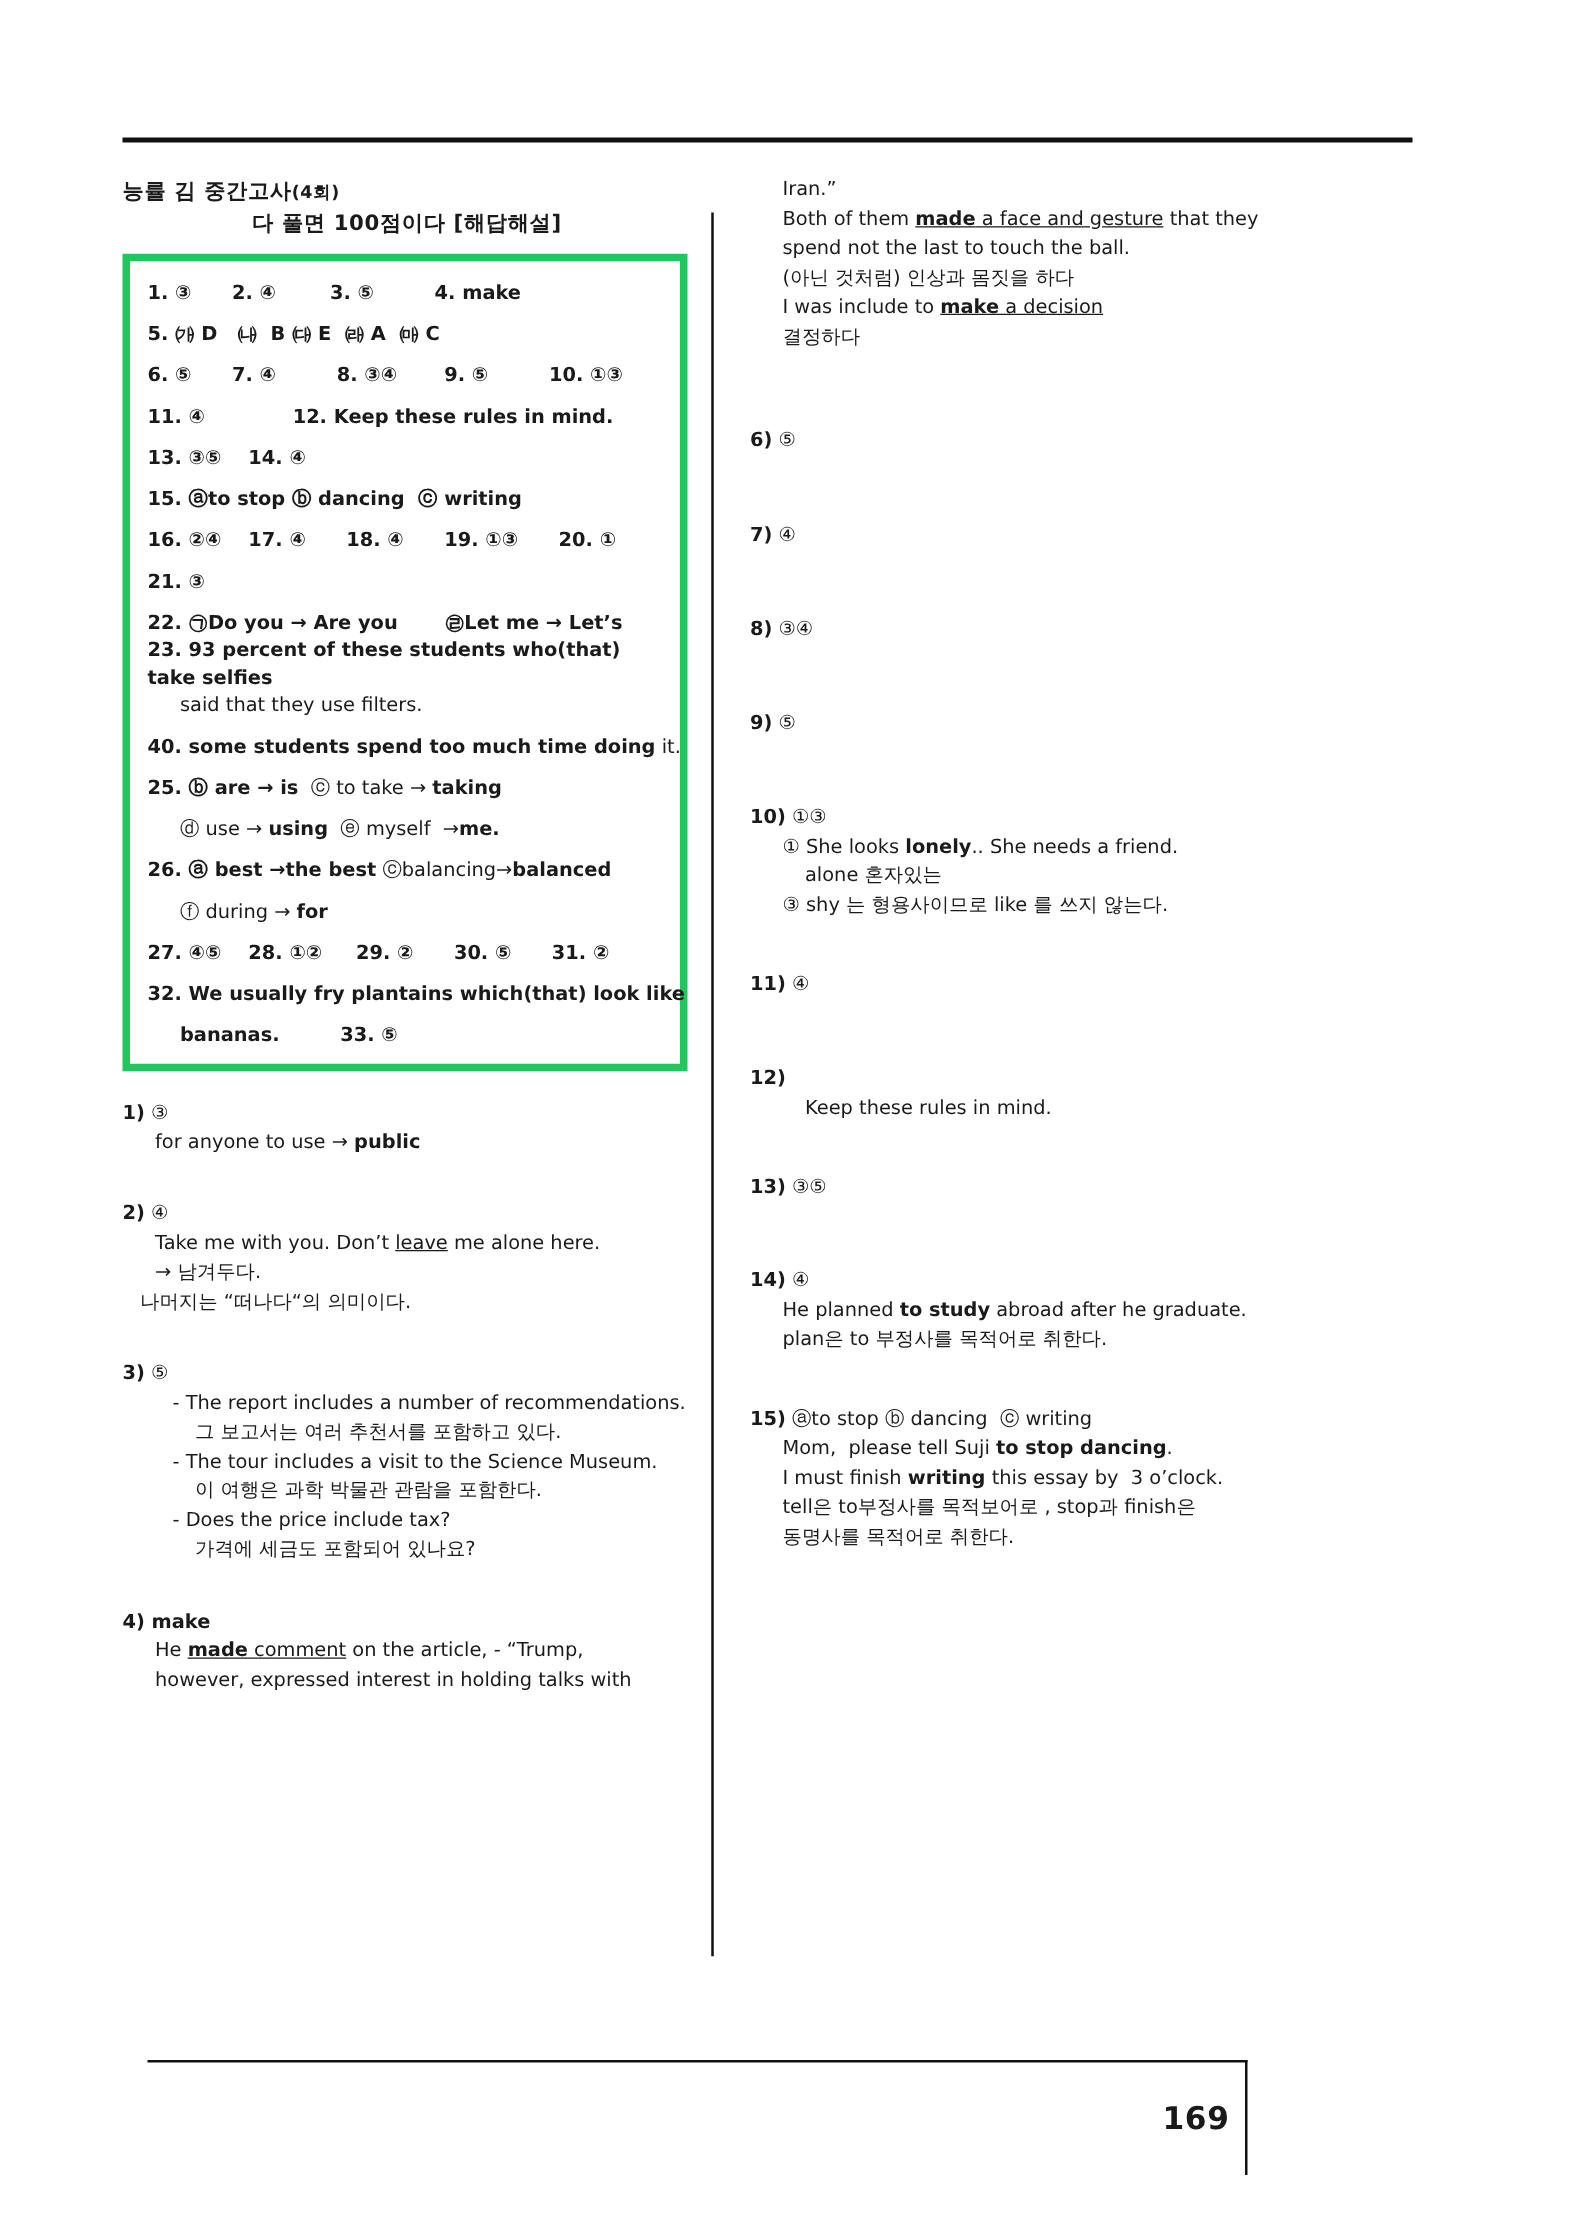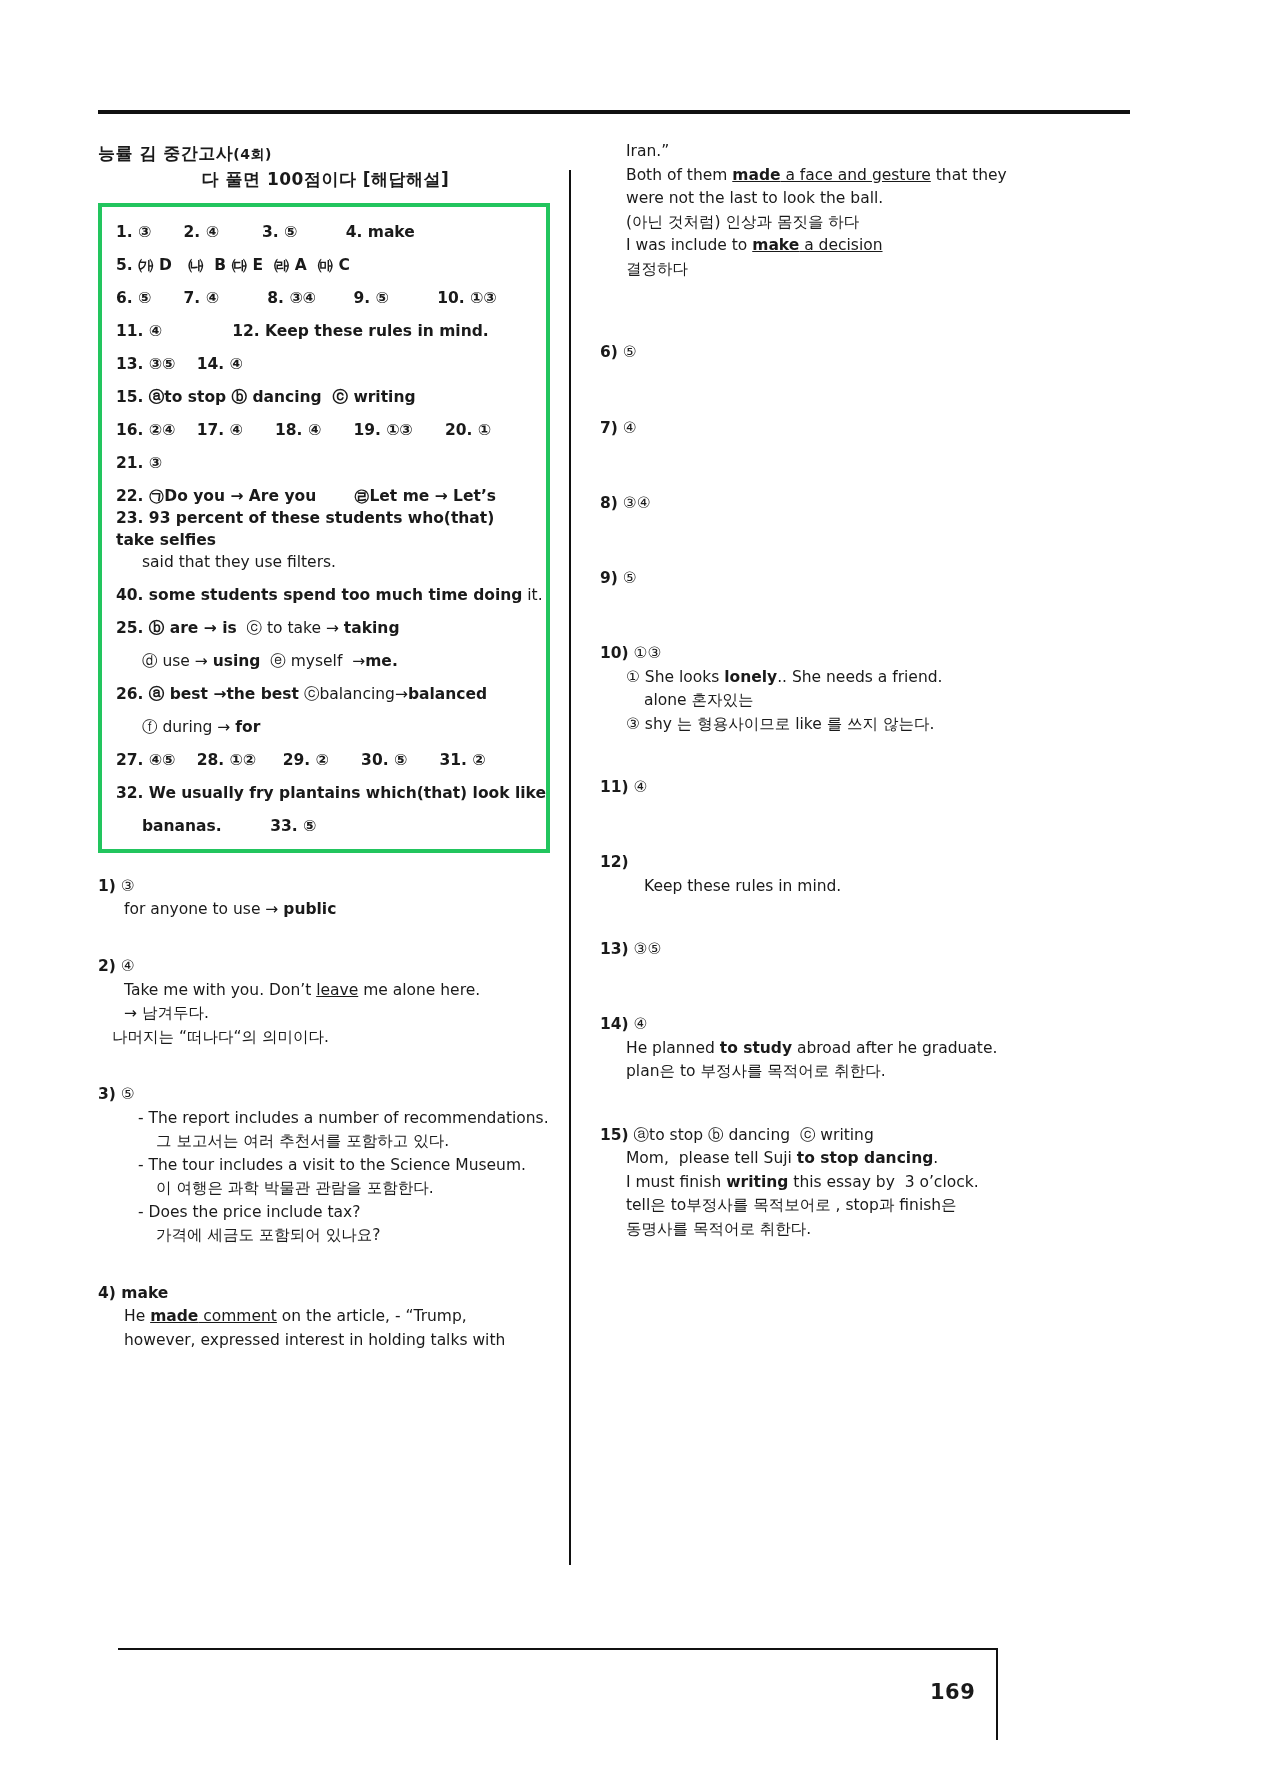--- a/index.html
+++ b/index.html
@@ -87,21 +87,21 @@
     font-size: 17px;
     letter-spacing: 0.5px;
     line-height: 1.55;
     margin: 0 0 10px 0;
     white-space: nowrap;
     text-align: center;
   }
 
   
   .answer-box {
-    border: 4px solid #22c55e;
+    border: 6px solid #22c55e;
     padding: 14px 10px 12px 14px;
     box-sizing: border-box;
     width: 452px;
   }
   .ans-row {
     font-size: 15.5px;
     line-height: 1.42;
     margin: 0 0 11px 0;
     white-space: nowrap;
   }
@@ -131,21 +131,21 @@
   }
   .entry-body.deep { padding-left: 40px; }
   b { font-weight: bold; }
   .gap-md { height: 22px; }
 
   
   .page-number {
     position: absolute;
     left: 930px;
     top: 1680px;
-    font-size: 21px;
+    font-size: 25px;
     font-weight: bold;
     letter-spacing: 0.5px;
   }
 </style>
 </head>
 <body>
 
 <div class="page">
 
   <div class="top-rule"></div>
@@ -235,21 +235,21 @@
           <p class="entry-body"><span>however, expressed interest in holding talks with</span></p>
         </div>
       </div>
   </div>
 
   <div class="col-right">
     <div id="right-entries">
         <div class="entry" style="margin-bottom: 60px;">
           <p class="entry-body"><span>Iran.”</span></p>
           <p class="entry-body"><span>Both of them </span><b style="text-decoration: underline;">made</b><span style="text-decoration: underline;"> a face and gesture</span><span> that they</span></p>
-          <p class="entry-body"><span>were not the last to look the ball.</span></p>
+          <p class="entry-body"><span>spend not the last to touch the ball.</span></p>
           <p class="entry-body"><span>(아닌 것처럼) 인상과 몸짓을 하다</span></p>
           <p class="entry-body"><span>I was include to </span><b style="text-decoration: underline;">make</b><span style="text-decoration: underline;"> a decision  </span></p>
           <p class="entry-body"><span>결정하다</span></p>
         </div>
         <div class="entry" style="margin-bottom: 52px;">
           <p class="entry-head"><span>6)</span><span class="ans"> ⑤</span></p>
         </div>
         <div class="entry" style="margin-bottom: 52px;">
           <p class="entry-head"><span>7)</span><span class="ans"> ④</span></p>
         </div>

